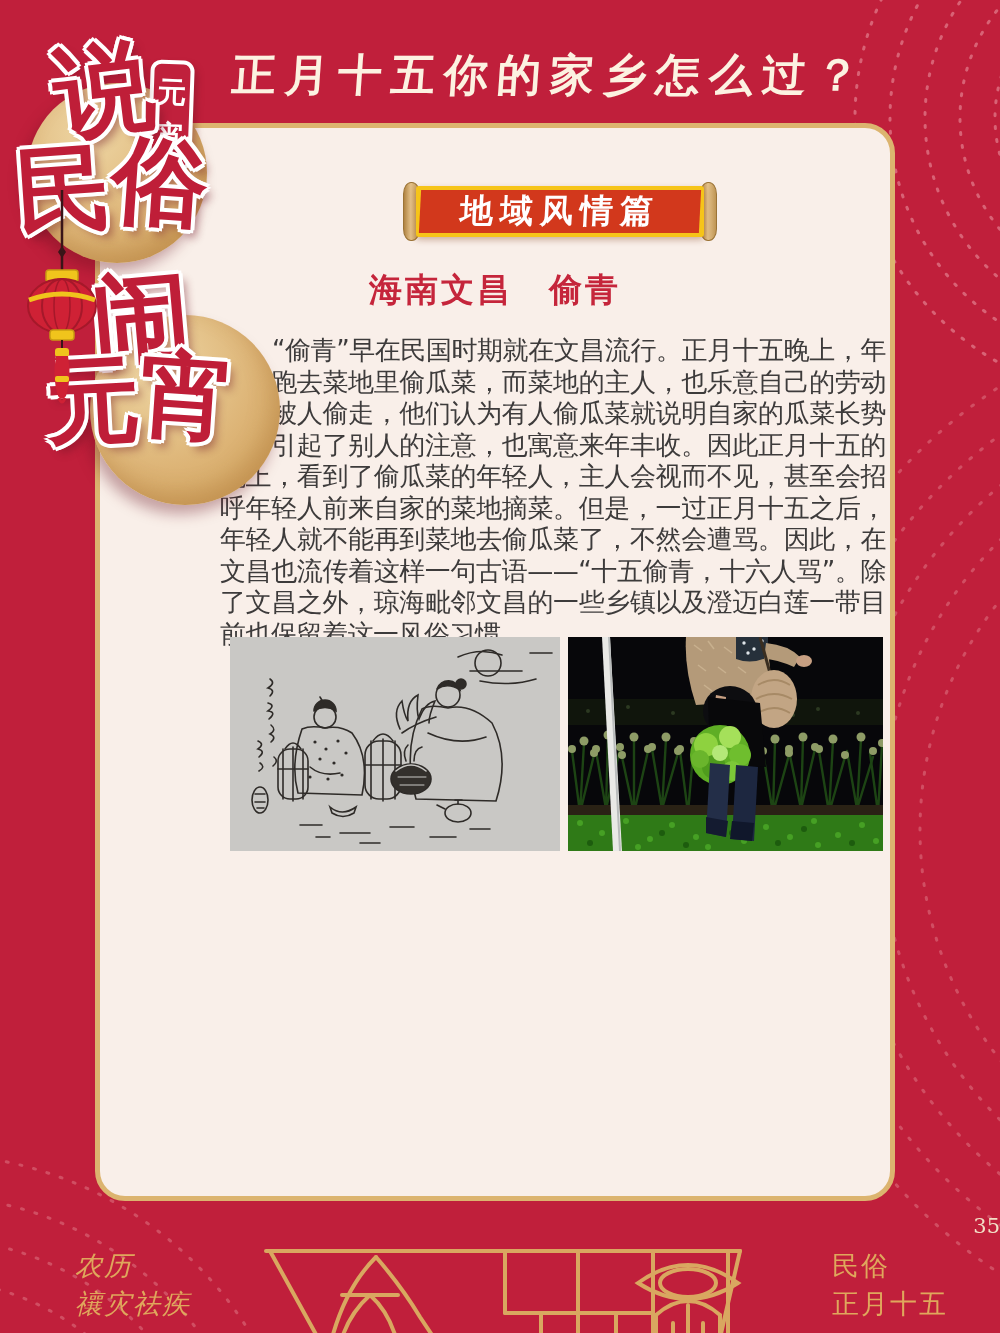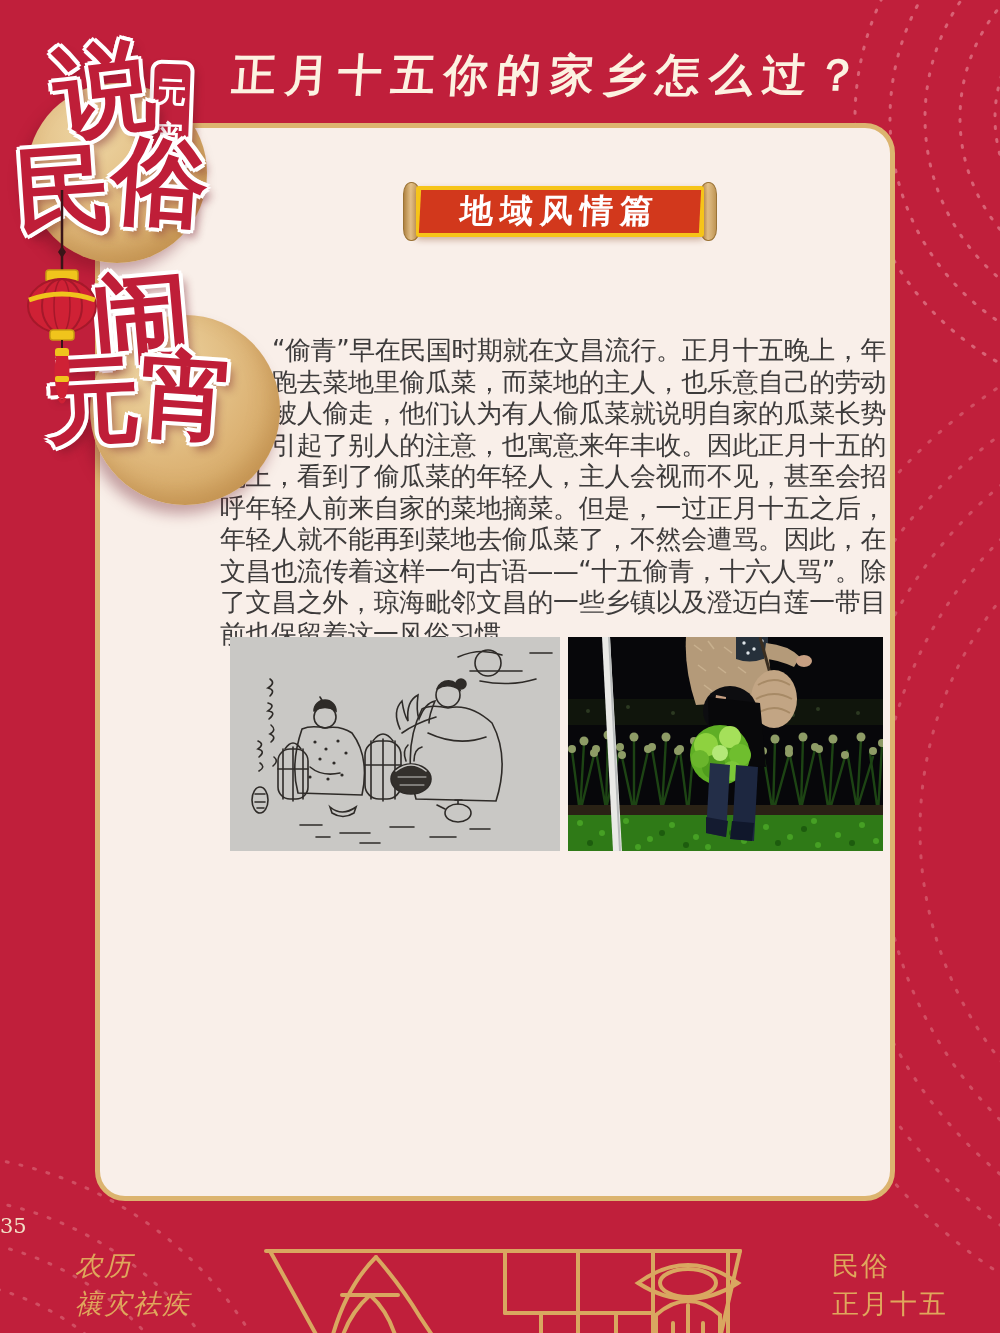--- a/index.html
+++ b/index.html
@@ -74,21 +74,21 @@
   .para{position:absolute;left:120px;width:666px;font-size:26px;line-height:31.5px;
     color:#3d3b3b;text-align:justify;text-indent:2em;letter-spacing:-0.5px;}
   .para-1{top:207px;}
   .para-2{top:748px;}
 
   .figure{position:absolute;top:509px;height:214px;overflow:hidden;}
   .figure-ink{left:130px;width:330px;}
   .figure-photo{left:468px;width:315px;}
   .figure svg{display:block;}
 
-  .page-number{position:absolute;left:0;top:1214px;width:1000px;text-align:left;z-index:2;
+  .page-number{position:absolute;left:0;top:1214px;width:1000px;text-align:right;z-index:2;
     color:#f2dfc6;font-size:21px;font-family:"DejaVu Serif", serif;}
 
   .footer-block{position:absolute;z-index:2;color:#dfa75c;font-size:27px;line-height:38px;
     letter-spacing:2px;font-weight:500;}
   .footer-left{left:75px;top:1247px;font-style:italic;}
   .footer-right{left:832px;top:1247px;}
 
   .bottom-deco{position:absolute;left:258px;top:1243px;width:488px;height:90px;z-index:2;}
 </style>
 </head>
@@ -124,20 +124,21 @@
 <div class="card">
 
   <div class="scroll-banner">
     <div class="roller left"></div>
     <div class="roller right"></div>
     <div class="scroll-center">
       <div class="scroll-red">地域风情篇</div>
     </div>
   </div>
 
+  <div class="heading">海南文昌　偷青</div>
 
   <div class="para para-1">“偷青”早在民国时期就在文昌流行。正月十五晚上，年轻人跑去菜地里偷瓜菜，而菜地的主人，也乐意自己的劳动成果被人偷走，他们认为有人偷瓜菜就说明自家的瓜菜长势好，引起了别人的注意，也寓意来年丰收。因此正月十五的晚上，看到了偷瓜菜的年轻人，主人会视而不见，甚至会招呼年轻人前来自家的菜地摘菜。但是，一过正月十五之后，年轻人就不能再到菜地去偷瓜菜了，不然会遭骂。因此，在文昌也流传着这样一句古语——“十五偷青，十六人骂”。除了文昌之外，琼海毗邻文昌的一些乡镇以及澄迈白莲一带目前也保留着这一风俗习惯。</div>
 
   <div class="figure figure-ink">
     <svg width="330" height="214" viewBox="0 0 330 214">
       <rect x="0" y="0" width="330" height="214" fill="#c9c8c5"></rect>
       <g fill="none" stroke="#2e2b28" stroke-width="1.6" stroke-linecap="round">
 
         <circle cx="258" cy="26" r="13"></circle>
         <path d="M228,20 q22,-10 44,-2"></path>

